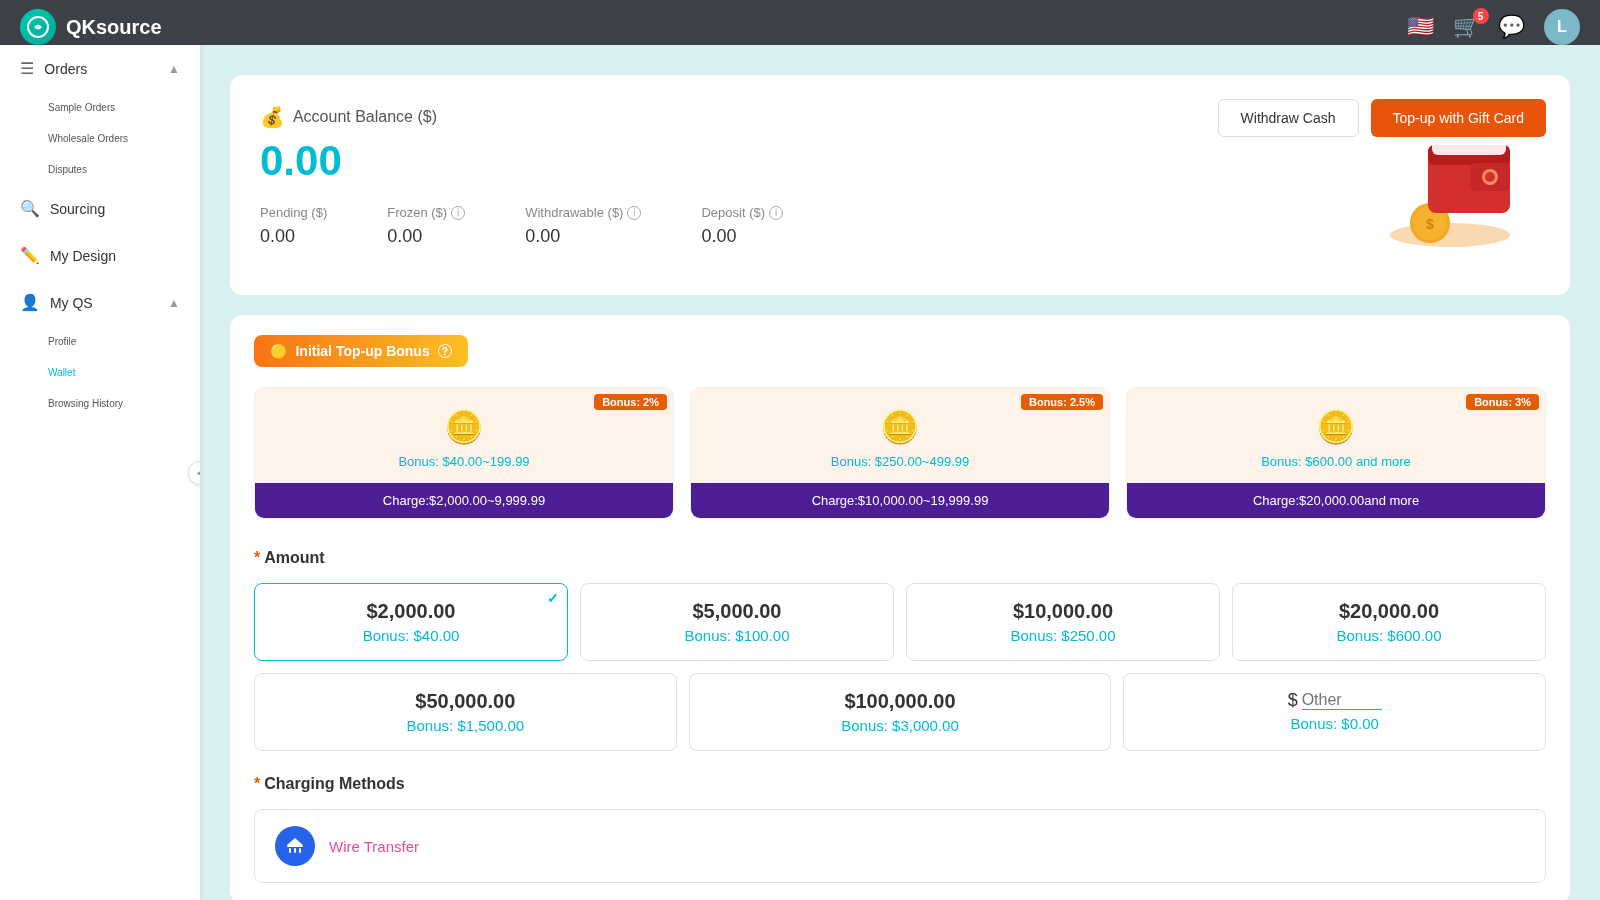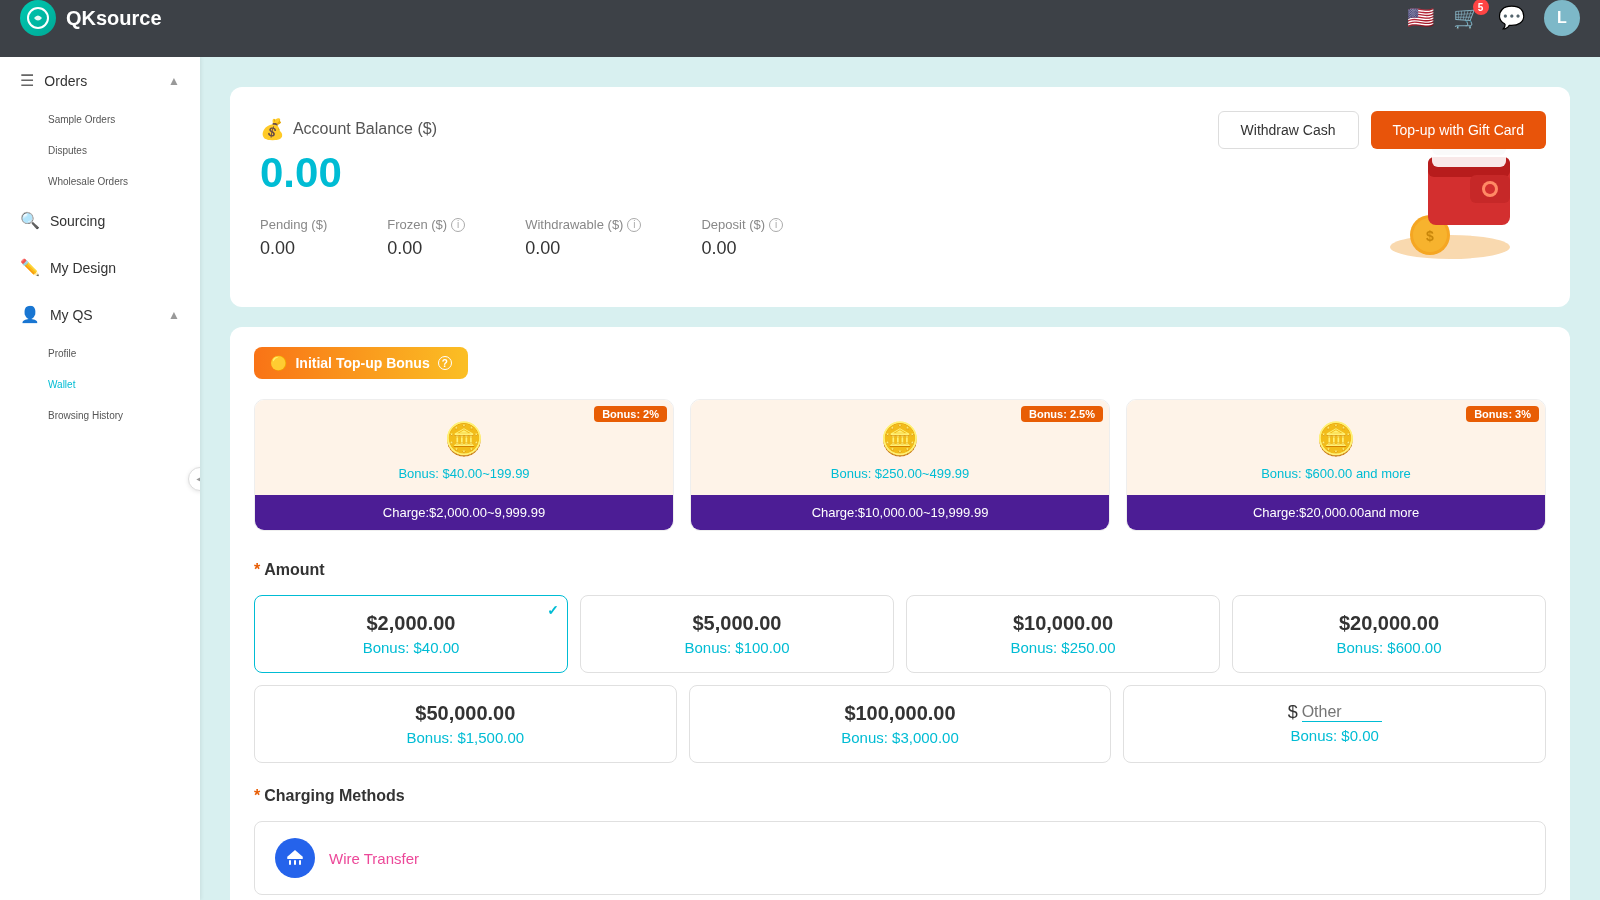--- a/index.html
+++ b/index.html
@@ -1,23 +1,23 @@
 <!DOCTYPE html>
 <html><head>
   <meta charset="utf-8">
   <style>
     * { box-sizing: border-box; margin: 0; padding: 0; }
     body { font-family: -apple-system, BlinkMacSystemFont, 'Segoe UI', sans-serif; background: #f0f0f0; display: flex; flex-direction: column; height: 900px; overflow: hidden; }
 
     
     .header {
       background: #3d4147;
-      height: 57px;
-      display: flex;
-      align-items: flex-start;
+      height: 45px;
+      display: flex;
+      align-items: flex-end;
       padding: 0 20px;
       justify-content: space-between;
       flex-shrink: 0;
     }
     .logo-area {
       display: flex;
       align-items: center;
       gap: 10px;
     }
     .logo-circle {
@@ -402,24 +402,24 @@
       <div class="sidebar-item-left">
         <span class="icon">☰</span>
         <span>Orders</span>
       </div>
       <span class="collapse-toggle">▲</span>
     </div>
     <div class="sidebar-sub-item">
       <span>Sample Orders</span>
     </div>
     <div class="sidebar-sub-item">
+      <span>Wholesale Orders</span>
+    </div>
+    <div class="sidebar-sub-item">
       <span>Disputes</span>
-    </div>
-    <div class="sidebar-sub-item">
-      <span>Wholesale Orders</span>
     </div>
 
     <div class="sidebar-item">
       <div class="sidebar-item-left">
         <span class="icon">🔍</span>
         <span>Sourcing</span>
       </div>
     </div>
 
     <div class="sidebar-item">

